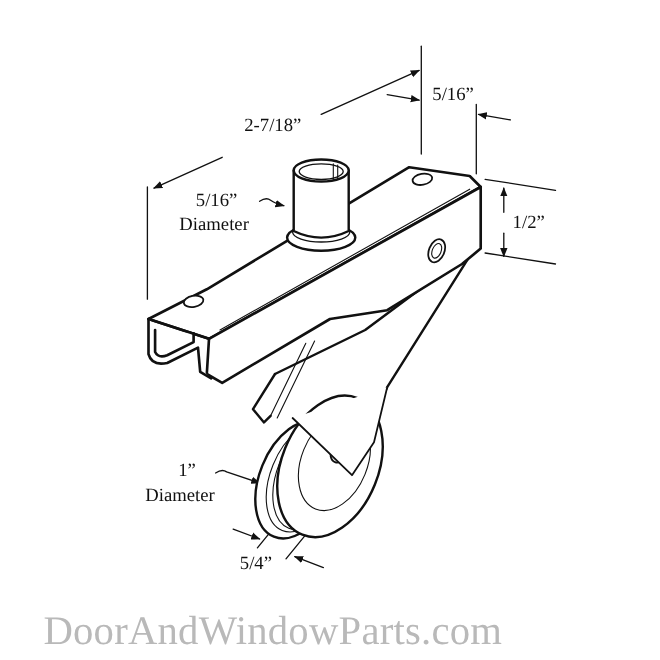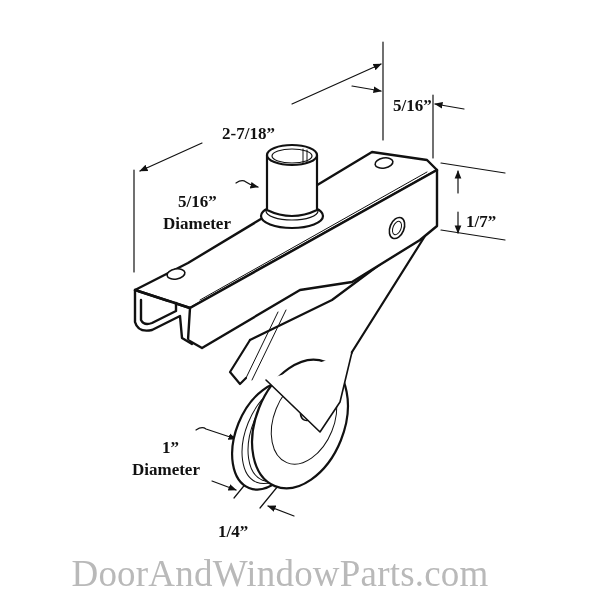--- a/index.html
+++ b/index.html
@@ -1,37 +1,35 @@
 <!DOCTYPE html>
 <html><head>
   <meta charset="utf-8">
   <style>
     html, body { margin: 0; padding: 0; background: #ffffff; }
     body { width: 600px; height: 600px; position: relative; overflow: hidden; }
     #canvas { position: absolute; left: 0; top: 0; width: 600px; height: 600px; }
     .label {
       position: absolute;
       font-family: "Liberation Serif", "DejaVu Serif", serif;
-      font-weight: bold;
+      font-weight: normal;
       font-size: 17px;
       color: #111111;
       line-height: 20px;
       white-space: nowrap;
-      margin-top: 20px;
     }
     .label.center { text-align: center; }
     .watermark {
       position: absolute;
       left: 0; top: 552px; width: 496px;
       text-align: center;
       font-family: "Liberation Serif", "DejaVu Serif", serif;
       font-size: 37px;
       color: #b9b9b9;
       letter-spacing: 0.2px;
-      padding-left: 32px;
     }
   </style>
 </head>
 <body>
 
 <svg id="canvas" viewBox="0 0 600 600" xmlns="http://www.w3.org/2000/svg">
   <defs>
     <marker id="arr" viewBox="0 0 10 10" refX="9" refY="5" markerWidth="7" markerHeight="7" orient="auto-start-reverse">
       <path d="M0,1 L10,5 L0,9 z" fill="#111"></path>
     </marker>
@@ -114,18 +112,18 @@
       <line x1="303" y1="149" x2="303" y2="163" stroke-width="1"></line>
       <line x1="307" y1="150" x2="307" y2="163" stroke-width="1"></line>
     </g>
   </g>
 </svg>
 
 <div class="label" style="left:222px; top:104px;">2-7/18”</div>
 <div class="label" style="left:393px; top:76px;">5/16”</div>
 <div class="label center" style="left:178px; top:172px;">5/16”</div>
 <div class="label center" style="left:163px; top:194px;">Diameter</div>
-<div class="label" style="left:466px; top:192px;">1/7”</div>
+<div class="label" style="left:466px; top:192px;">1/2”</div>
 <div class="label center" style="left:162px; top:418px;">1”</div>
 <div class="label center" style="left:132px; top:440px;">Diameter</div>
-<div class="label" style="left:218px; top:502px;">1/4”</div>
+<div class="label" style="left:218px; top:502px;">5/4”</div>
 
 <div class="watermark">DoorAndWindowParts.com</div>
 
 </body></html>

